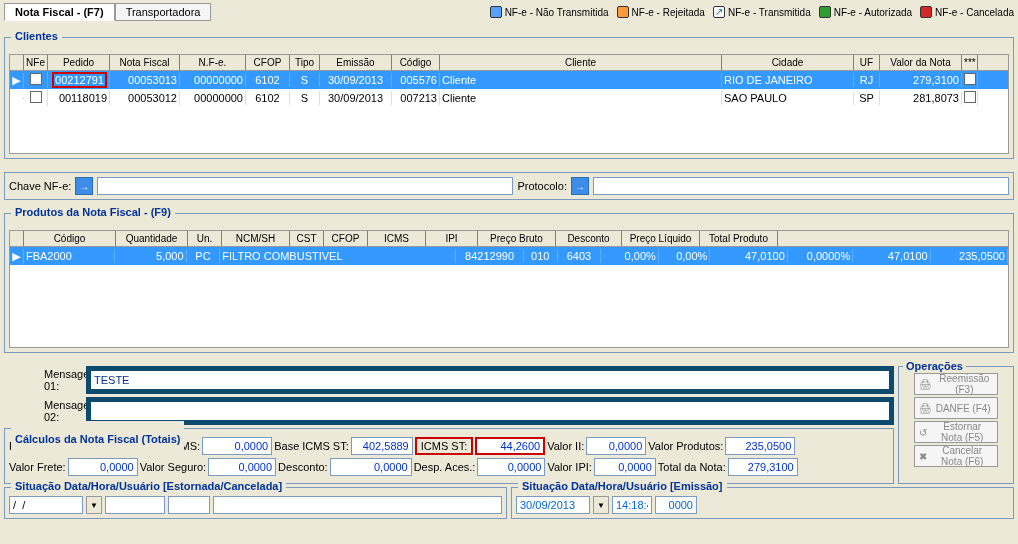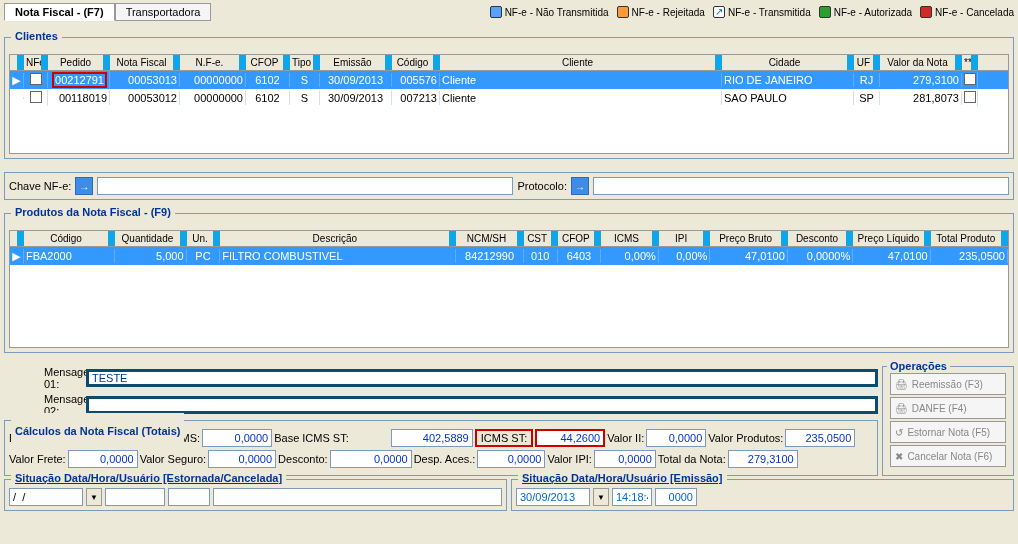--- a/index.html
+++ b/index.html
@@ -7,51 +7,51 @@
 .tabs-row { display: flex; align-items: center; height: 24px; padding: 2px 4px; }
 .tab { border: 1px solid #999; padding: 2px 10px; background: #f5f5f5; font-size: 11px; cursor: pointer; }
 .tab.active { font-weight: bold; background: #fff; border-bottom-color: #fff; }
 .legend { display: flex; gap: 8px; margin-left: auto; font-size: 10px; align-items: center; }
 .legend-item { display: flex; align-items: center; gap: 3px; }
 .sq { width: 12px; height: 12px; border: 1px solid #333; display: inline-block; border-radius: 2px; }
 .group { border: 1px solid #7a9ac0; margin: 13px 4px; position: relative; padding: 16px 4px 4px; background: #ece9d8; }
 .group-title { position: absolute; top: -8px; left: 6px; background: #ece9d8; padding: 0 4px; font-size: 11px; color: #003399; font-weight: bold; }
 .grid { border: 1px solid #999; background: #fff; }
 .grid-header { display: flex; background: #ece9d8; border-bottom: 1px solid #999; }
-.grid-header > div { border-right: 7px solid #0ea5e9; padding: 2px 2px; text-align: center; font-size: 10px; overflow: hidden; white-space: nowrap; }
+.grid-header > div { border-right: 1px solid #0ea5e9; padding: 2px 2px; text-align: center; font-size: 10px; overflow: hidden; white-space: nowrap; }
 .grid-body { overflow-y: scroll; }
 .grid-row { display: flex; height: 18px; align-items: center; }
 .grid-row > div { border-right: 1px solid #d0e0f0; padding: 1px 2px; font-size: 11px; overflow: hidden; white-space: nowrap; }
 .grid-row.sel { background: #3399ff; color: #fff; }
 .grid-row.sel > div { border-right-color: #5ab0ff; }
 .row-marker { width: 14px; text-align: center; }
 .c-nfe{width:24px;text-align:center}.c-ped{width:62px;text-align:right}.c-nf{width:70px;text-align:right}.c-nfe2{width:66px;text-align:right}.c-cfop{width:44px;text-align:center}.c-tipo{width:30px;text-align:center}.c-emi{width:72px;text-align:center}.c-cod{width:48px;text-align:right}.c-cli{width:282px}.c-cid{width:132px}.c-uf{width:26px;text-align:center}.c-val{width:82px;text-align:right}.c-ast{width:16px}
 .p-cod{width:92px}.p-qtd{width:72px;text-align:right}.p-un{width:34px;text-align:center}.p-desc{width:238px}.p-ncm{width:68px;text-align:center}.p-cst{width:34px;text-align:center}.p-cfop{width:44px;text-align:center}.p-icms{width:58px;text-align:right}.p-ipi{width:52px;text-align:right}.p-pb{width:78px;text-align:right}.p-desc2{width:66px;text-align:right}.p-pl{width:78px;text-align:right}.p-tot{width:78px;text-align:right}
 .pedido-hl { border: 2px solid #c00; padding: 0 1px; display: inline-block; line-height: 12px; }
 .ibox { width: 12px; height: 12px; border: 1px solid #666; background: #fff; display: inline-block; }
 .chave-row { display: flex; align-items: center; gap: 4px; padding: 4px; border: 1px solid #7a9ac0; margin: 2px 4px; background: #ece9d8; }
 .arrow-btn { width: 18px; height: 18px; background: #3d8ce8; color: #fff; display: inline-flex; align-items: center; justify-content: center; font-size: 10px; border: 1px solid #2a6db5; cursor: pointer; }
 .chave-input { flex: 1; height: 18px; border: 1px solid #7a9ac0; background: #fff; padding: 0 2px; }
 .bottom-area { display: flex; gap: 4px; padding: 0 4px; }
 .bottom-left { flex: 1; }
-.ops { width: 132px; border: 1px solid #7a9ac0; padding: 6px 7px 3px; position: relative; }
+.ops { width: 116px; border: 1px solid #7a9ac0; padding: 6px 15px 3px; position: relative; }
 .ops-title { position: absolute; top: -7px; left: 4px; background: #ece9d8; padding: 0 3px; font-weight: bold; color: #003399; font-size: 11px; }
 .op-btn { display: flex; align-items: center; gap: 4px; width: 100%; height: 22px; border: 1px solid #999; background: #f5f5f5; margin-bottom: 2px; font-size: 10px; color: #888; padding: 0 4px; cursor: pointer; }
 .msg-row { display: flex; align-items: center; gap: 4px; margin-bottom: 3px; }
 .msg-row label { width: 78px; padding-left: 40px; }
-.msg-row input { flex: 1; height: 18px; border: 3px solid #0c4a6e; padding: 0 3px; background: #fff; color: #003399; font-size: 11px; }
+.msg-row input { flex: 1; height: 28px; border: 5px solid #0c4a6e; padding: 0 3px; background: #fff; color: #003399; font-size: 11px; }
 .calc-group { border: 1px solid #7a9ac0; padding: 8px 4px 4px; position: relative; }
 .calc-title { position: absolute; top: -8px; left: 6px; background: #ece9d8; padding: 12px 4px; color: #003399; font-weight: bold; font-size: 11px; }
 .calc-row { display: flex; align-items: center; gap: 2px; margin-bottom: 3px; flex-wrap: nowrap; }
 .calc-row label { font-size: 11px; white-space: nowrap; }
 .calc-row input { height: 18px; border: 1px solid #7a9ac0; text-align: right; padding: 0 3px; color: #0033cc; font-size: 11px; background: #fff; }
 .hl-red { border: 2px solid #c00 !important; }
 .sit-row { display: flex; gap: 4px; padding: 0 4px; margin-top: 3px; }
 .sit { flex: 1; border: 1px solid #7a9ac0; padding: 8px 4px 4px; position: relative; }
-.sit-title { position: absolute; top: -8px; left: 6px; background: #ece9d8; padding: 0 4px; color: #003399; font-weight: bold; font-size: 11px; text-decoration: underline; }
+.sit-title { position: absolute; top: -8px; left: 6px; background: #ece9d8; padding: 0 4px; color: #003399; font-weight: bold; font-size: 11px; }
 .sit-inner { display: flex; gap: 3px; align-items: center; }
 .sit-inner input { height: 18px; border: 1px solid #7a9ac0; padding: 0 3px; font-size: 11px; background: #fff; }
 .dd-btn { width: 16px; height: 18px; border: 1px solid #999; background: #ece9d8; display: inline-flex; align-items: center; justify-content: center; font-size: 8px; cursor: pointer; }
 </style>
 </head>
 <body>
 
 <div class="tabs-row">
   <div class="tab active">Nota Fiscal - (F7)</div>
   <div class="tab">Transportadora</div>
@@ -147,21 +147,20 @@
 </div>
 
 <div class="group">
   <div class="group-title">Produtos da Nota  Fiscal - (F9)</div>
   <div class="grid">
     <div class="grid-header">
       <div class="row-marker"></div>
       <div class="p-cod">Código</div>
       <div class="p-qtd">Quantidade</div>
       <div class="p-un">Un.</div>
-      <div class="p-desc">Descrição</div>
       <div class="p-ncm">NCM/SH</div>
       <div class="p-cst">CST</div>
       <div class="p-cfop">CFOP</div>
       <div class="p-icms">ICMS</div>
       <div class="p-ipi">IPI</div>
       <div class="p-pb">Preço Bruto</div>
       <div class="p-desc2">Desconto</div>
       <div class="p-pl">Preço Líquido</div>
       <div class="p-tot">Total Produto</div>
     </div>
@@ -197,21 +196,21 @@
       <input value="" style="">
     </div>
     <div class="calc-group">
       <div class="calc-title">Cálculos da Nota Fiscal (Totais)</div>
       <div class="calc-row">
         <label>Base ICMS:</label>
           <input style="width: 70px;" value="0,0000">
         <label>Valor ICMS:</label>
           <input style="width: 70px;" value="0,0000">
         <label>Base ICMS ST:</label>
-          <input style="width: 82px; margin-left: 40px;" value="402,5889">
+          <input style="width: 62px;" value="402,5889">
         <label class="hl-red" style="padding:1px 4px">ICMS ST:</label>
           <input class="hl-red" style="width: 70px;" value="44,2600">
         <label>Valor II:</label>
           <input style="width: 60px;" value="0,0000">
         <label>Valor Produtos:</label>
           <input style="width: 70px;" value="235,0500">
       </div>
       <div class="calc-row">
         <label>Valor Frete:</label>
           <input style="width: 70px;" value="0,0000">

